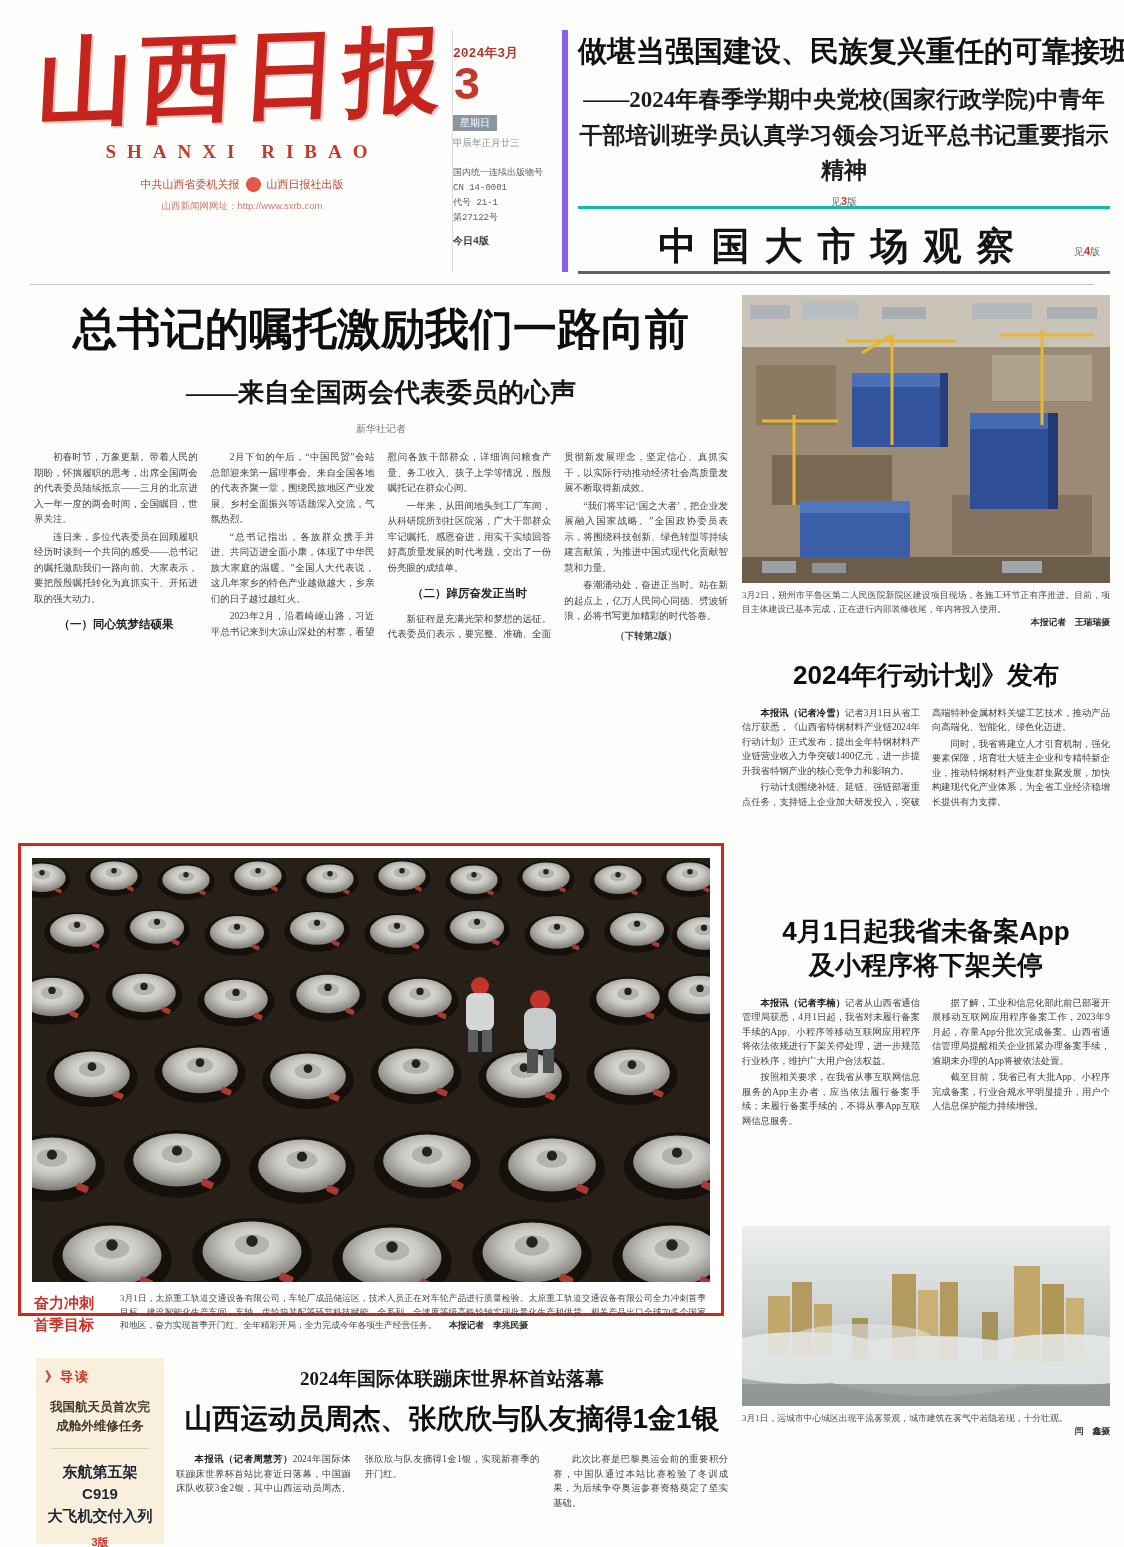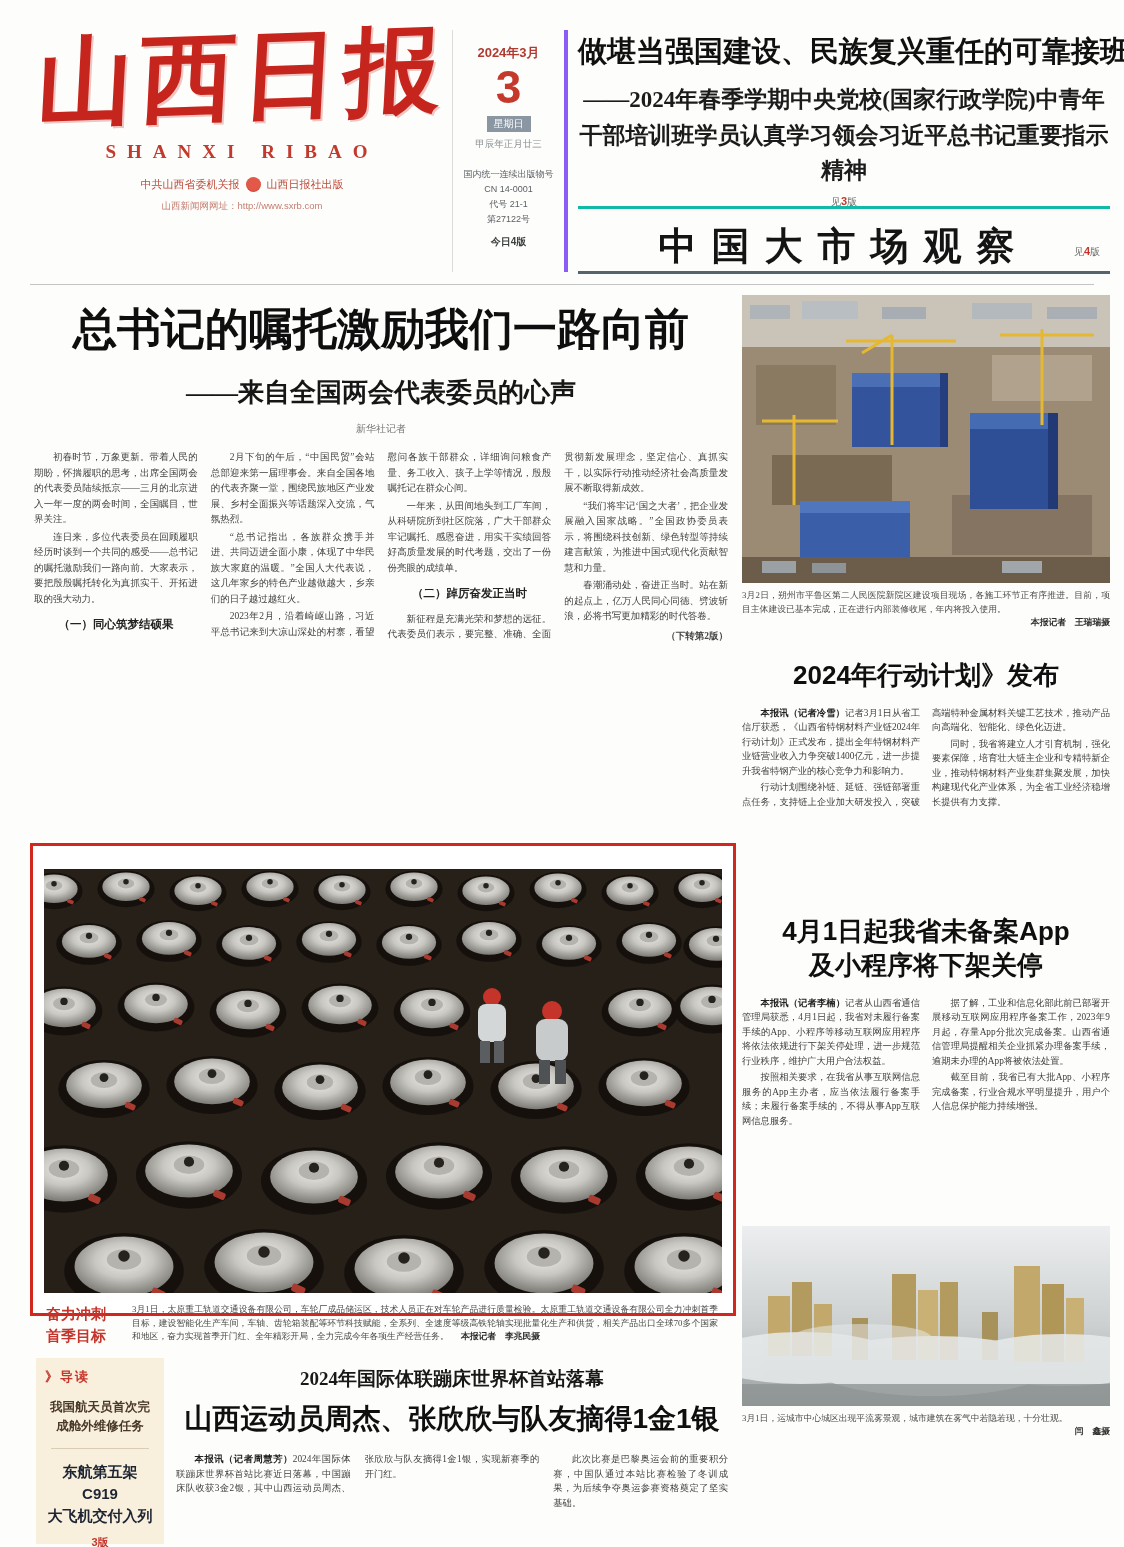--- a/index.html
+++ b/index.html
@@ -16,21 +16,21 @@
     color:#c5251c; letter-spacing:6px; transform:skewX(-5deg) rotate(-2deg);
     text-shadow:2px 2px 0 rgba(197,37,28,.25);
   }
   .mast-latin { margin-top:14px; font-family:"Liberation Serif", serif; font-weight:700;
     font-size:19px; letter-spacing:11px; color:#c23a2d; }
   .mast-org { margin-top:14px; font-size:11px; color:#bc4b3c; display:flex; justify-content:center; align-items:center; gap:6px; }
   .seal { width:15px; height:15px; border-radius:50%; background:radial-gradient(circle at 50% 45%, #e2594a 0 55%, #b5251a 100%); display:inline-block; }
   .mast-url { margin-top:8px; font-size:9.5px; color:#c57f72; }
   
   .datebox { position:absolute; left:452px; top:30px; width:116px; height:242px;
-    border-left:1px solid #dcdcdc; border-right:4px solid #8b5cf6; text-align:center; padding-top:14px; }
+    border-left:1px solid #dcdcdc; border-right:6px solid #8b5cf6; padding-top:14px;font-family:Liberation Mono, monospace; }
   .db-ym { font-size:13px; font-weight:700; color:#b03a30; }
   .db-day { font-size:46px; font-weight:700; color:#c5382c; line-height:1.1; }
   .db-week { display:inline-block; margin-top:2px; background:#8a97a3; color:#fff; font-size:10px; padding:1px 7px; }
   .db-lunar { margin-top:6px; font-size:9.5px; color:#8a8f94; }
   .db-issn { margin-top:16px; font-size:9px; color:#5a5f63; line-height:15px; }
   .db-pages { margin-top:8px; font-size:10px; font-weight:700; color:#3c4043; }
   
   .topstory { position:absolute; left:578px; top:32px; width:532px; text-align:center; }
   .ts-h { font-weight:900; font-size:29px; white-space:nowrap; color:#101010; letter-spacing:0px; }
   .ts-sub { margin-top:10px; font-family:"Liberation Serif", serif; font-weight:700; font-size:23px; line-height:1.55; color:#1b1b1b; }
@@ -46,24 +46,24 @@
   .lead { position:absolute; left:34px; top:300px; width:694px; }
   .lead-h { text-align:center; font-weight:900; font-size:44px; color:#0e0e0e; white-space:nowrap; }
   .lead-sub { text-align:center; margin-top:16px; font-family:"Liberation Serif", serif; font-weight:700; font-size:26px; color:#161616; }
   .lead-by { text-align:center; margin-top:12px; font-size:10px; color:#767676; }
   .lead-body { margin-top:14px; height:370px; overflow:hidden;
     column-count:4; column-gap:13px;
     font-family:"Liberation Serif", serif; font-size:9.5px; line-height:15.5px; color:#3e3e3e; text-align:justify; }
   .para { text-indent:2em; margin-bottom:2px; }
   .para b { color:#222; }
   .colhead { font-family:"Liberation Sans", sans-serif; font-weight:700; font-size:11.5px; text-align:center; margin:10px 0; color:#222; text-indent:0; }
-  .turnref { text-indent:0; text-align:right; font-weight:700; color:#444; margin-top:4px; }
-  
-  .redbox { position:absolute; left:30px; top:843px; width:706px; height:473px;
-    border:3px solid #d3261c; background:#fff; padding:23px 11px 0 11px; }
+  .turnref { text-indent:0; text-align:center; font-weight:700; color:#444; margin-top:4px; }
+  
+  .redbox { position:absolute; left:18px; top:843px; width:706px; height:473px;
+    border:3px solid #d3261c; background:#fff; padding:12px 11px 0 11px; }
   .wheels-svg { display:block; width:678px; height:424px; background:#262018; }
   .caprow { display:flex; gap:14px; padding:10px 4px 0 2px; }
   .caplabel { width:72px; font-weight:900; font-size:15px; line-height:22px; color:#c5352b; white-space:nowrap; }
   .captext { flex:1; font-family:"Liberation Serif", serif; font-size:8.8px; line-height:13.5px; color:#4a4a4a; text-align:justify; }
   .captext .credit { font-weight:700; color:#2e2e2e; margin-left:10px; }
   
   .briefs { position:absolute; left:36px; top:1358px; width:128px; height:186px;
     background:#f8f0dc; padding:10px 9px; text-align:center; }
   .briefs-label { text-align:left; font-weight:900; font-size:13px; color:#c5352b; letter-spacing:2px; }
   .brief-1 { margin-top:12px; font-weight:700; font-size:12.5px; line-height:19px; color:#4a382a; }

